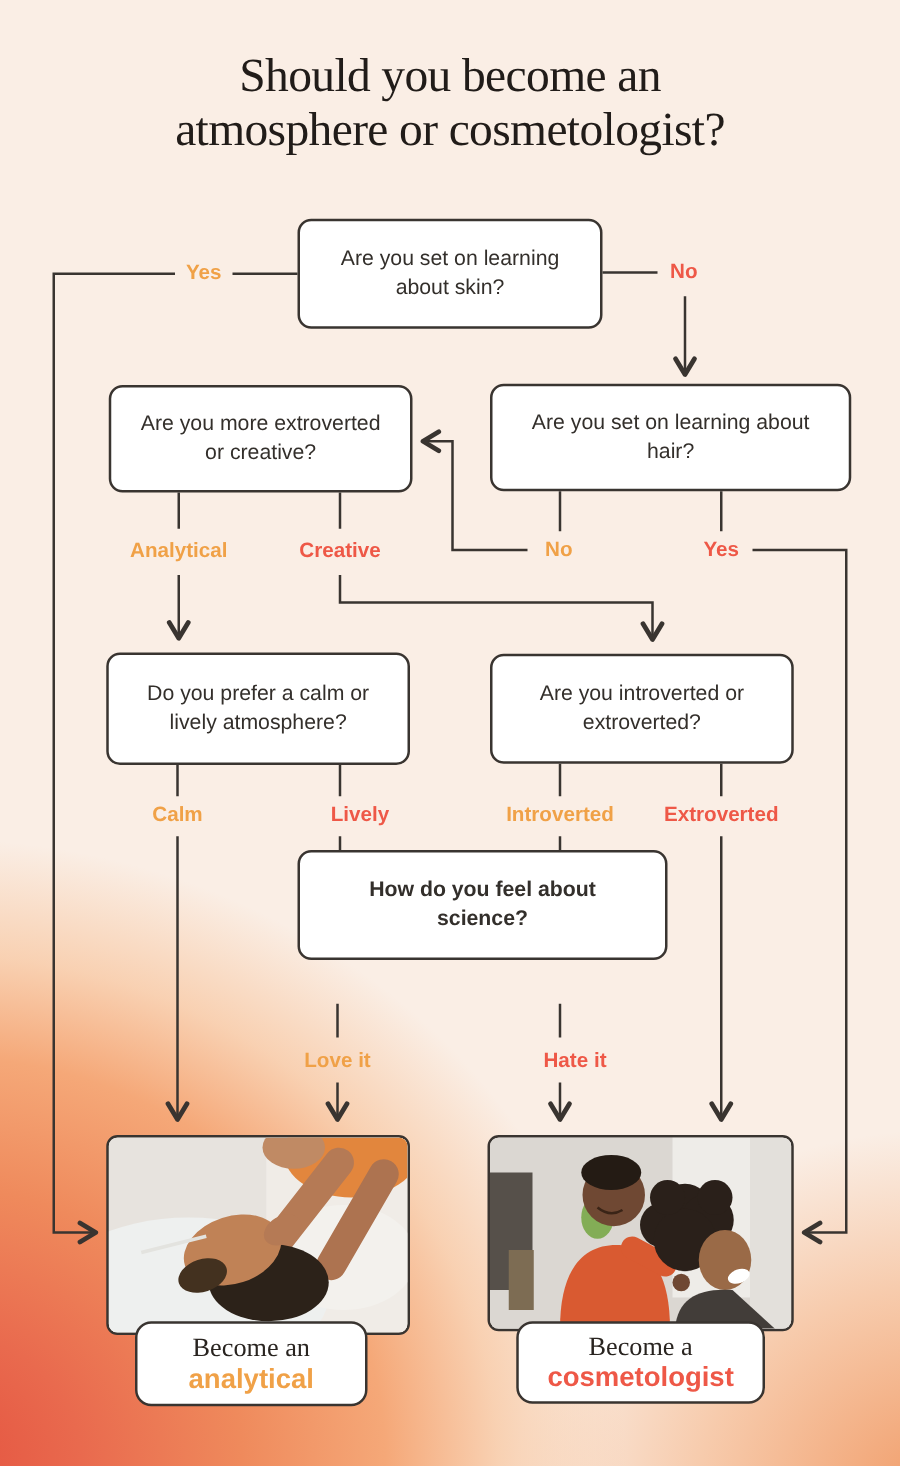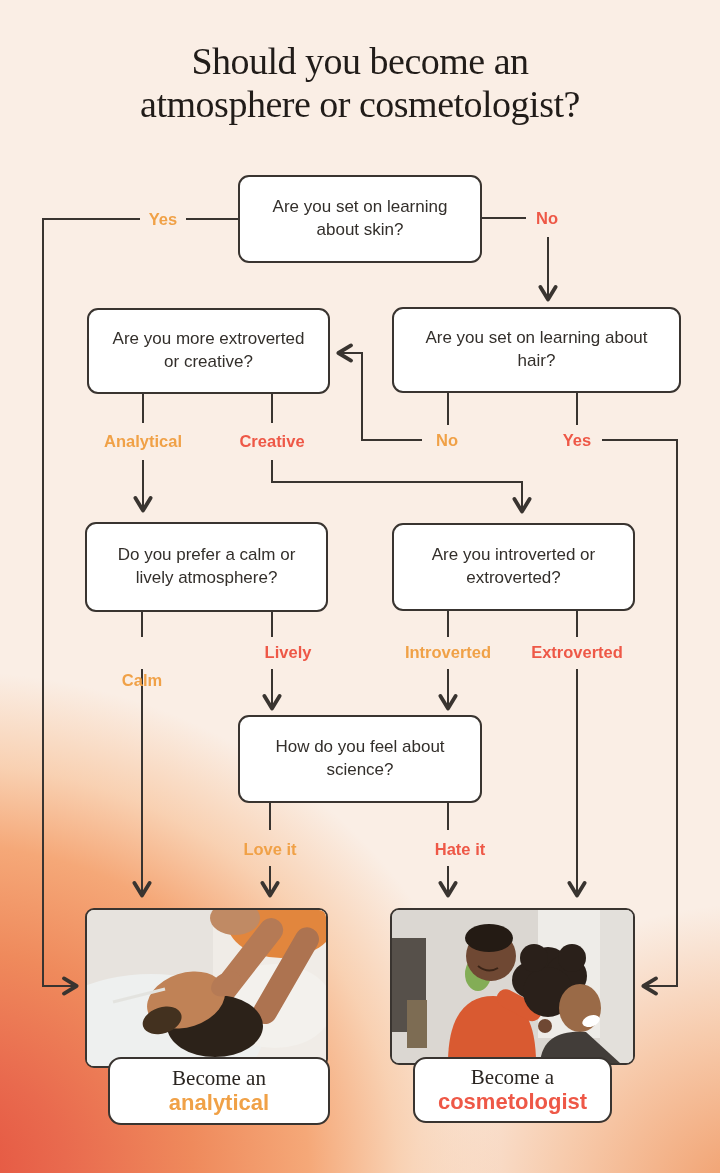--- a/index.html
+++ b/index.html
@@ -90,29 +90,29 @@
       <path d="M448,803 V830"></path>
       <path d="M448,866 V895" marker-end="url(#arrow)"></path>
     </g>
   </svg>
 
   <div class="qbox" style="left:238px;top:175px;width:244px;height:88px;">Are you set on learning about skin?</div>
   <div class="qbox" style="left:87px;top:308px;width:243px;height:86px;">Are you more extroverted or creative?</div>
   <div class="qbox" style="left:392px;top:307px;width:289px;height:86px;text-align:center;">Are you set on learning about hair?</div>
   <div class="qbox" style="left:85px;top:522px;width:243px;height:90px;">Do you prefer a calm or lively atmosphere?</div>
   <div class="qbox" style="left:392px;top:523px;width:243px;height:88px;">Are you introverted or extroverted?</div>
-  <div class="qbox" style="left:238px;top:715px;width:244px;height:88px;">How do you feel about science?</div>
+  <div class="qbox" style="left:238px;top:680px;width:296px;height:88px;font-weight:bold;">How do you feel about science?</div>
 
   <span class="branch-label orange" style="left:163px;top:219px;">Yes</span>
   <span class="branch-label red" style="left:547px;top:218px;">No</span>
   <span class="branch-label orange" style="left:143px;top:441px;">Analytical</span>
   <span class="branch-label red" style="left:272px;top:441px;">Creative</span>
   <span class="branch-label orange" style="left:447px;top:440px;">No</span>
   <span class="branch-label red" style="left:577px;top:440px;">Yes</span>
-  <span class="branch-label orange" style="left:142px;top:680px;">Calm</span>
+  <span class="branch-label orange" style="left:142px;top:652px;">Calm</span>
   <span class="branch-label red" style="left:272px;top:652px;padding-left:32px;">Lively</span>
   <span class="branch-label orange" style="left:448px;top:652px;">Introverted</span>
   <span class="branch-label red" style="left:577px;top:652px;">Extroverted</span>
   <span class="branch-label orange" style="left:270px;top:849px;">Love it</span>
   <span class="branch-label red" style="left:448px;top:849px;margin-left:12px;">Hate it</span>
 
   <div class="img-card" style="left:85px;top:908px;width:243px;height:160px;" role="img" aria-label="man receiving facial treatment from esthetician">
     <svg width="239" height="156" viewBox="0 0 239 156">
       <rect width="239" height="156" fill="#e7e3de"></rect>
       <rect x="126" y="0" width="113" height="156" fill="#f0ece7"></rect>
@@ -153,21 +153,21 @@
         <circle cx="180" cy="48" r="14"></circle>
           <circle cx="142" cy="48" r="14"></circle>
       </g>
       <ellipse cx="188" cy="98" rx="21" ry="24" fill="#9a6a47"></ellipse>
       <ellipse cx="199" cy="111" rx="9" ry="5.5" fill="#ffffff" transform="rotate(-20 199 111)"></ellipse>
       <path d="M148,153 C150,128 168,120 194,122 L228,153 Z" fill="#423d39"></path>
       <circle cx="153" cy="116" r="7" fill="#6f4833"></circle>
     </svg>
   </div>
 
-  <div class="outcome-card" style="left:108px;top:1057px;width:222px;height:68px;">
+  <div class="outcome-card" style="left:108px;top:1057px;width:186px;height:68px;">
     <div class="outcome-prefix">Become an</div>
     <div class="outcome-career orange">analytical</div>
   </div>
   <div class="outcome-card" style="left:413px;top:1057px;width:199px;height:66px;">
     <div class="outcome-prefix">Become a</div>
     <div class="outcome-career red">cosmetologist</div>
   </div>
 
 </div>
 

